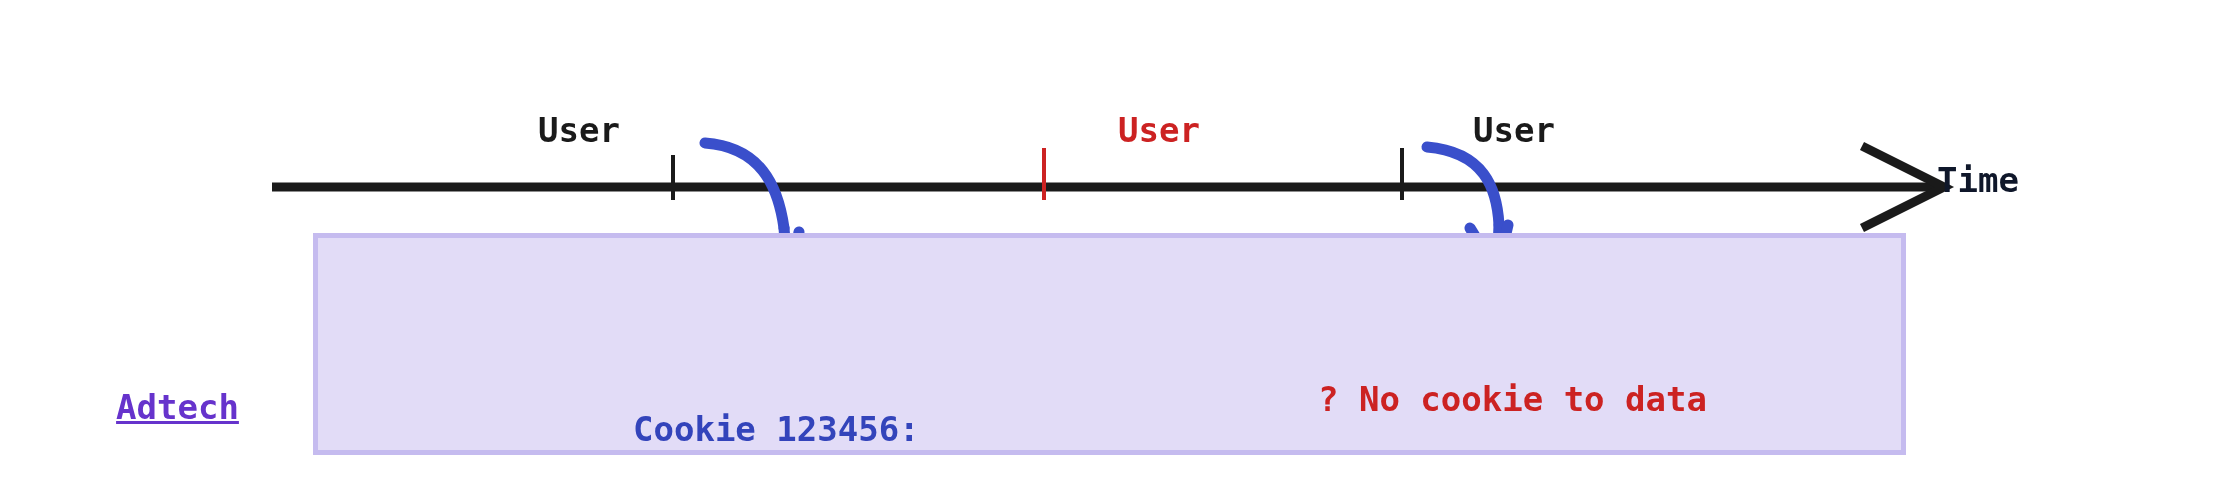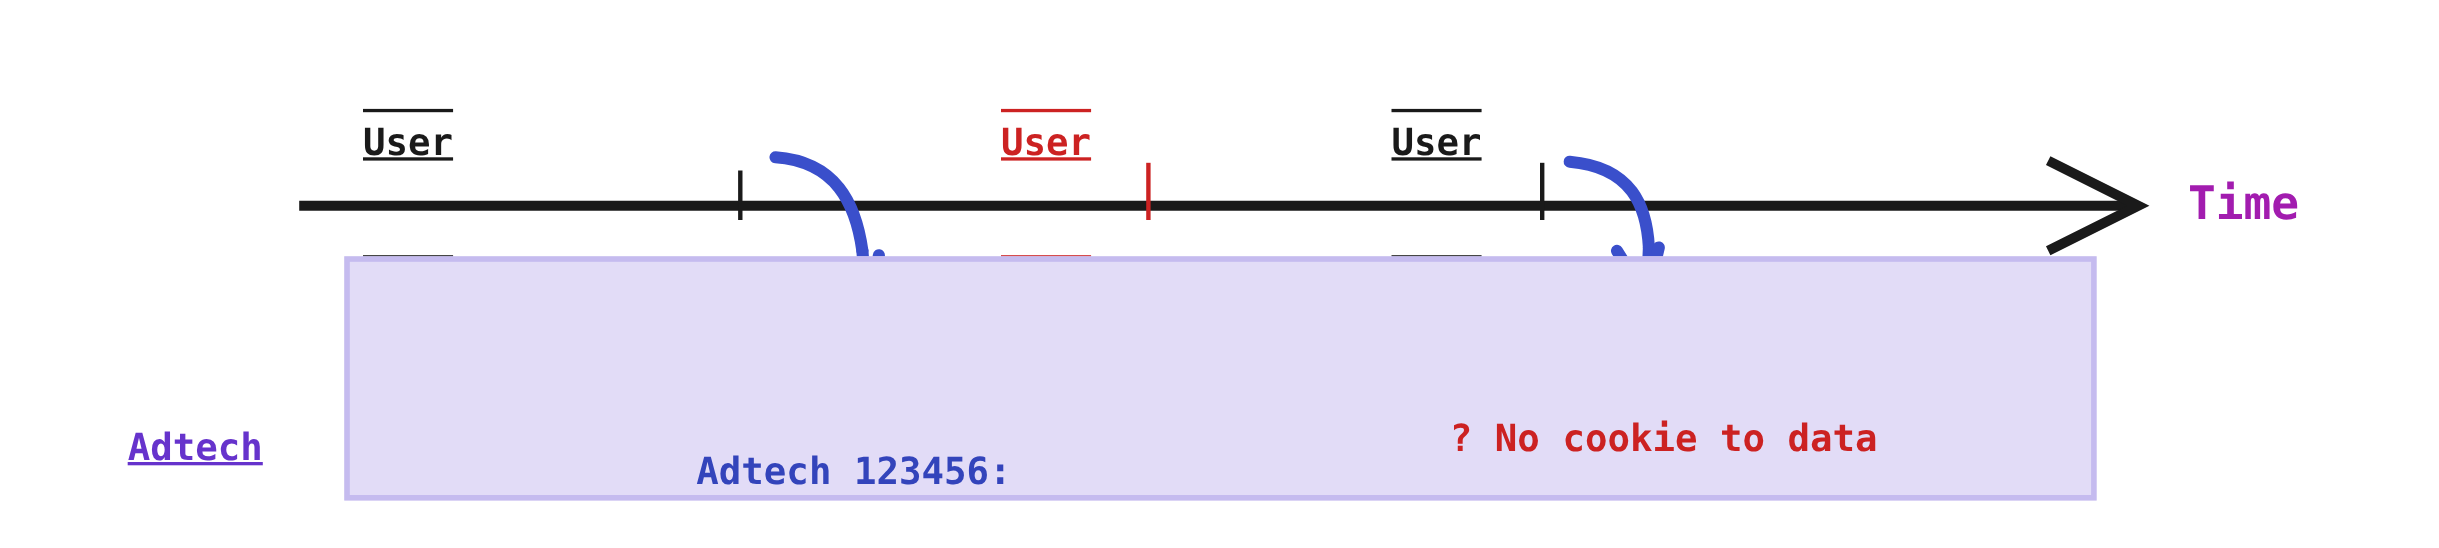--- a/index.html
+++ b/index.html
@@ -24,43 +24,42 @@
     left: 0;
     top: 0;
     width: 2217px;
     height: 498px;
     pointer-events: none;
   }
 
   
   .event-label {
     position: absolute;
-    text-align: left;
+    text-align: right;
     line-height: 1.30;
     font-size: 34px;
     font-weight: 700;
     letter-spacing: 0px;
     white-space: pre;
-    text-decoration: underline;
   }
   .event-label .l1 { display: block; }
   .event-label .l2 { display: block; }
 
   #event-click  { left: 330px; top: 20px;  width: 290px; color: #1a1a1a; }
   #event-clear  { left: 910px; top: 20px;  width: 290px; color: #cc2222; }
   #event-conv   { left: 1265px; top: 20px; width: 290px; color: #1a1a1a; }
 
   
   #time-caption {
     position: absolute;
-    left: 1989px;
+    left: 1937px;
     top: 160px;
-    font-size: 42px;
+    font-size: 34px;
     font-weight: 700;
-    color: #a21caf;
+    color: #0f172a;
     white-space: pre;
   }
 
   
   #adtech-label {
     position: absolute;
     left: 60px;
     top: 295px;
     width: 235px;
     text-align: center;
@@ -154,21 +153,21 @@
   <div id="time-caption">Time</div>
 
   <div id="adtech-label">
     <span class="l1">Adtech</span>
     
   </div>
 
   <div id="server-box"></div>
 
   <div class="box-text" id="cookie-note">
-    <span class="line">Adtech 123456:</span>
+    <span class="line">Cookie 123456:</span>
     
   </div>
 
   <div class="box-text" id="conversion-note">
     <span class="line">? No cookie to data</span>
     
     
     
   </div>
 

